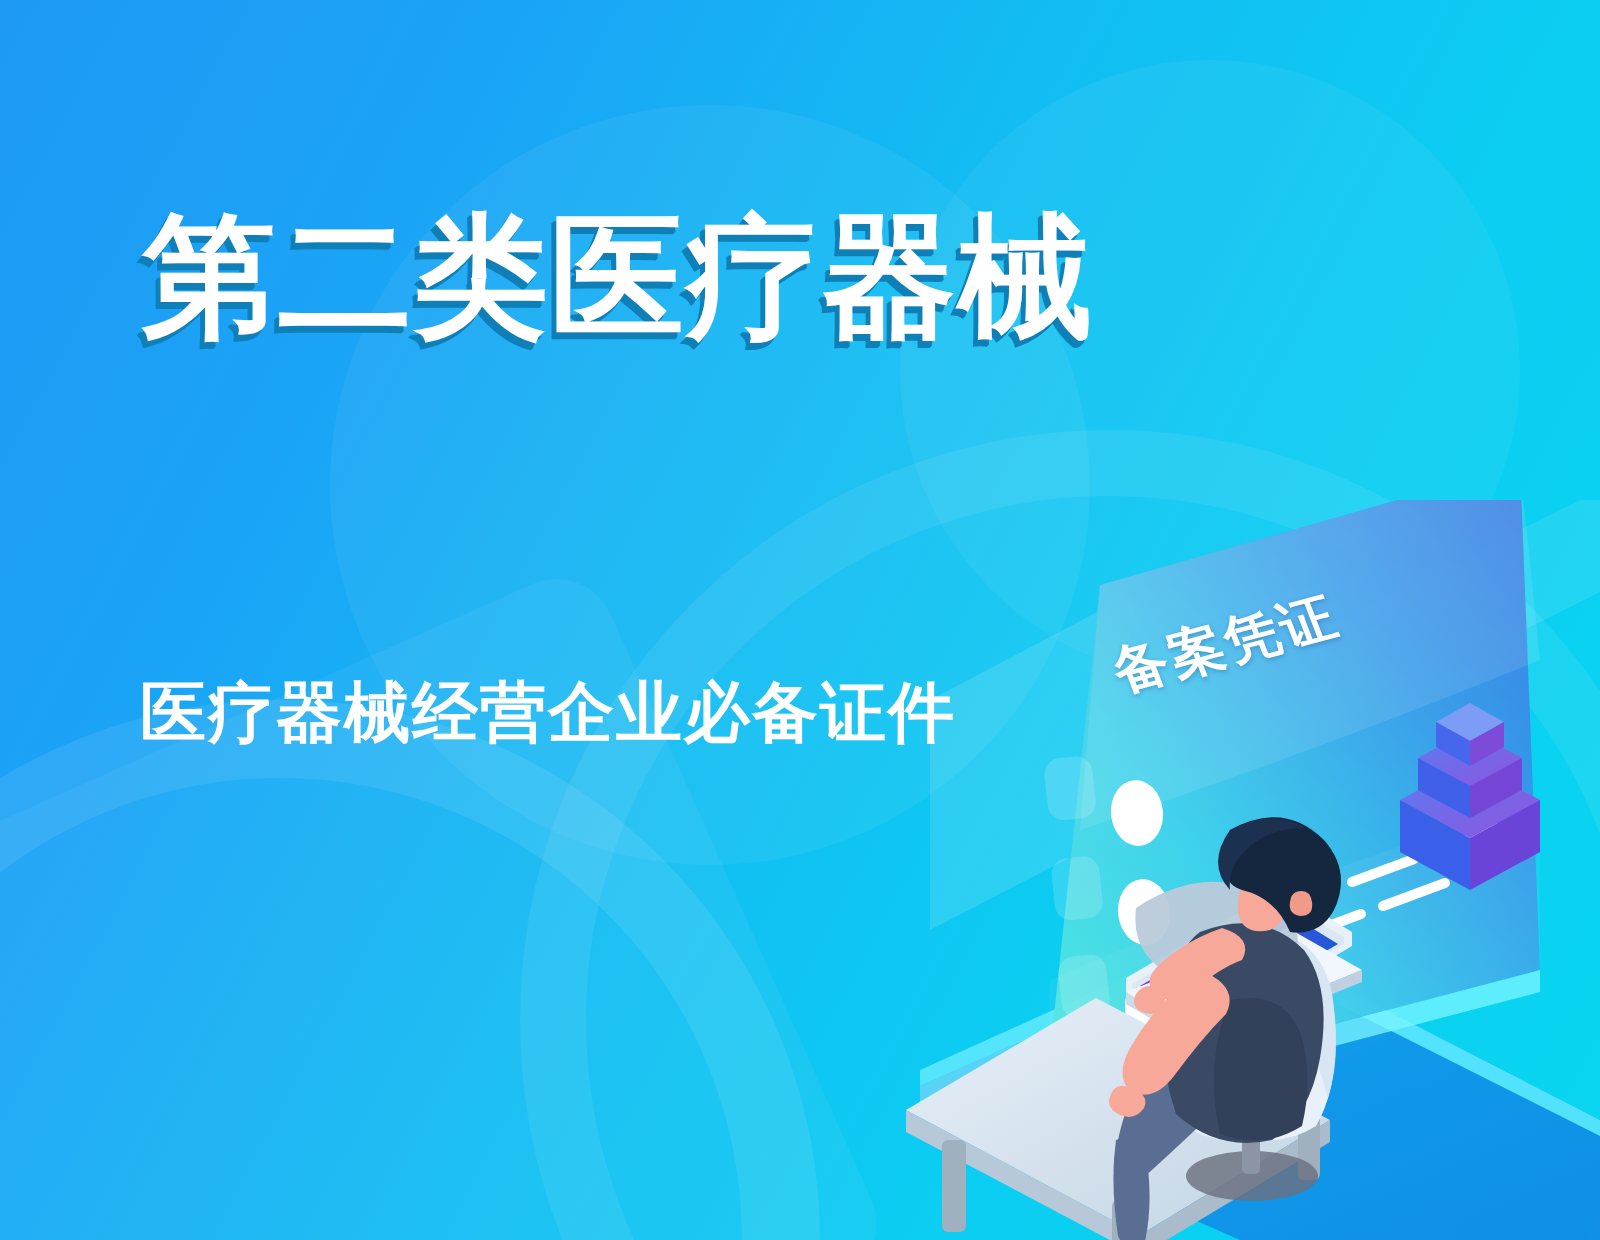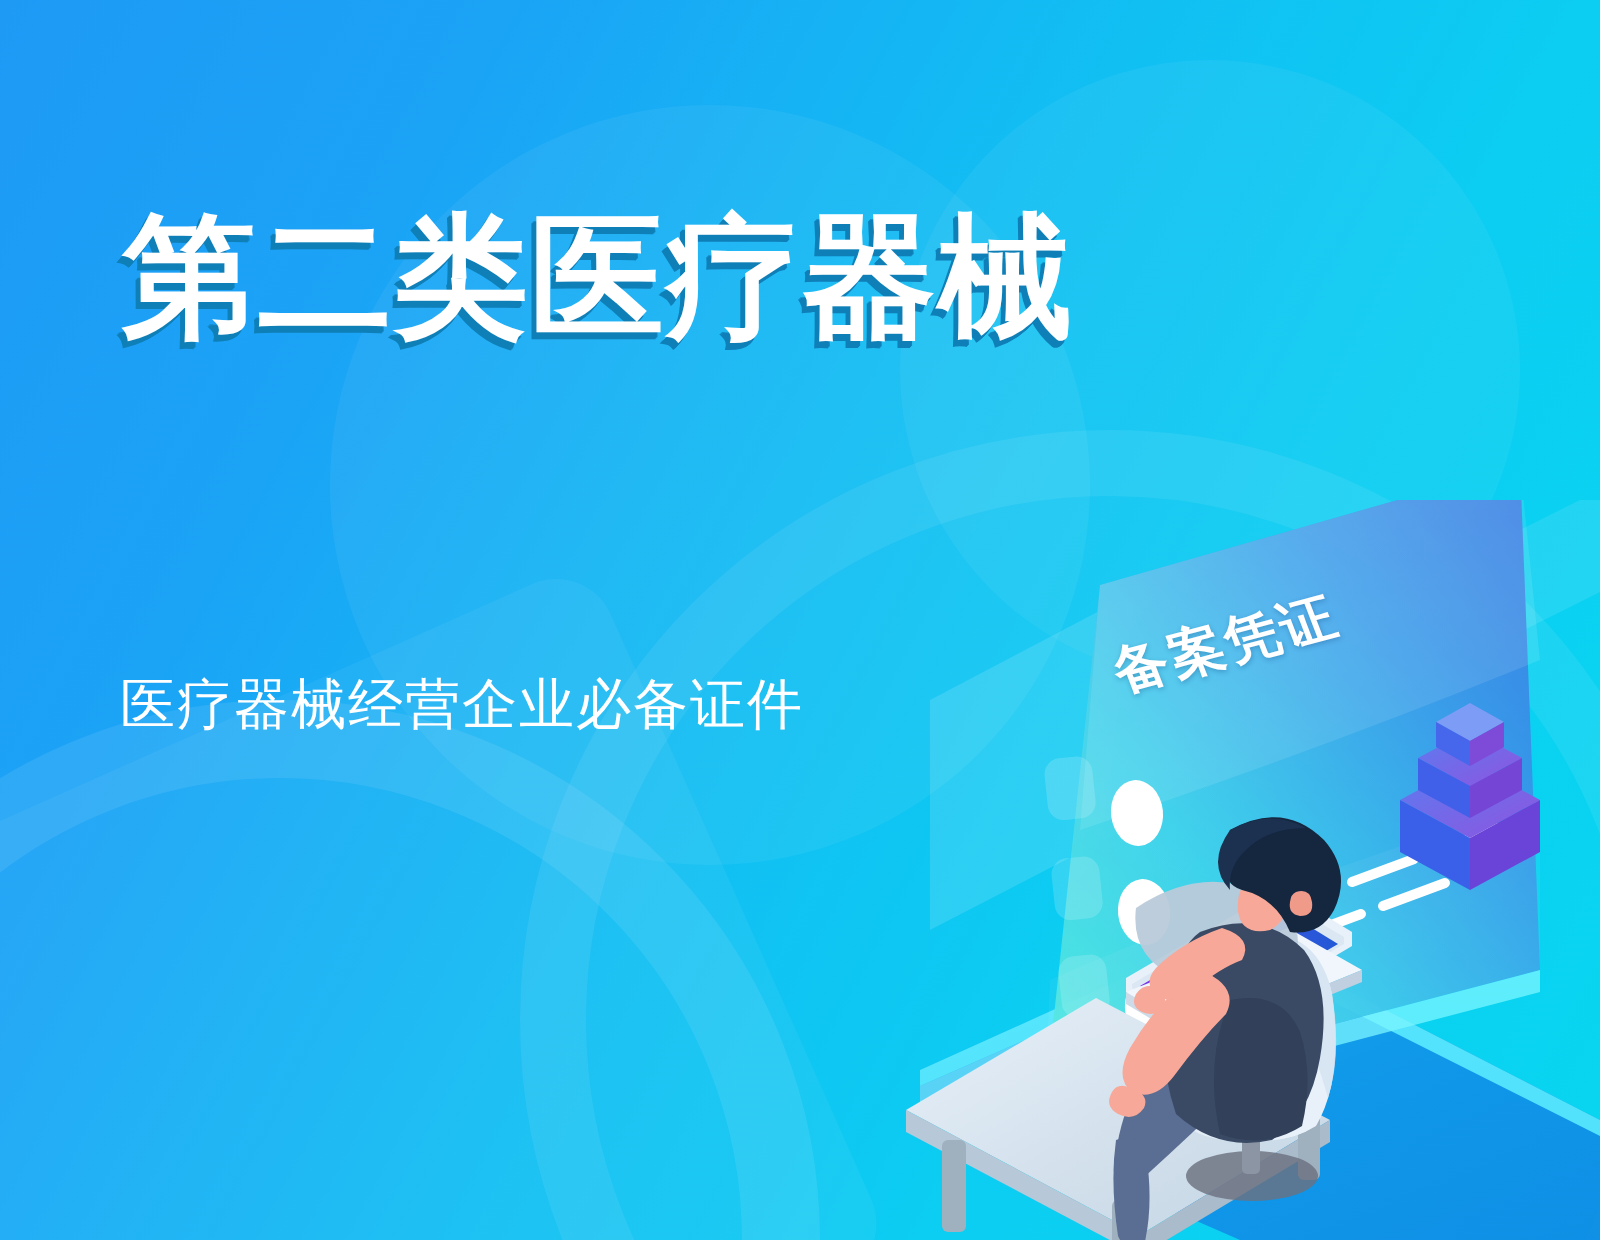--- a/index.html
+++ b/index.html
@@ -39,27 +39,28 @@
     font-size:134px;
     line-height:1.36;
     font-weight:700;
     color:#ffffff;
     letter-spacing:2px;
     white-space:nowrap;
     text-shadow:
       -5px 7px 0 #0f7fb8,
       -4px 6px 0 #0f7fb8,
       -3px 5px 0 #1283bb;
+    margin-left: 20px;
   }
 
   .subtitle{
-    position:absolute;left:120px;top:668px;
+    position:absolute;left:140px;top:668px;
     z-index:6;
-    font-size:55px;
-    font-weight:400;
+    font-size:66px;
+    font-weight:700;
     color:#ffffff;
     letter-spacing:2px;
     white-space:nowrap;
   }
 
   
   .illus{
     position:absolute;left:900px;top:500px;width:700px;height:740px;
     z-index:4;
   }

